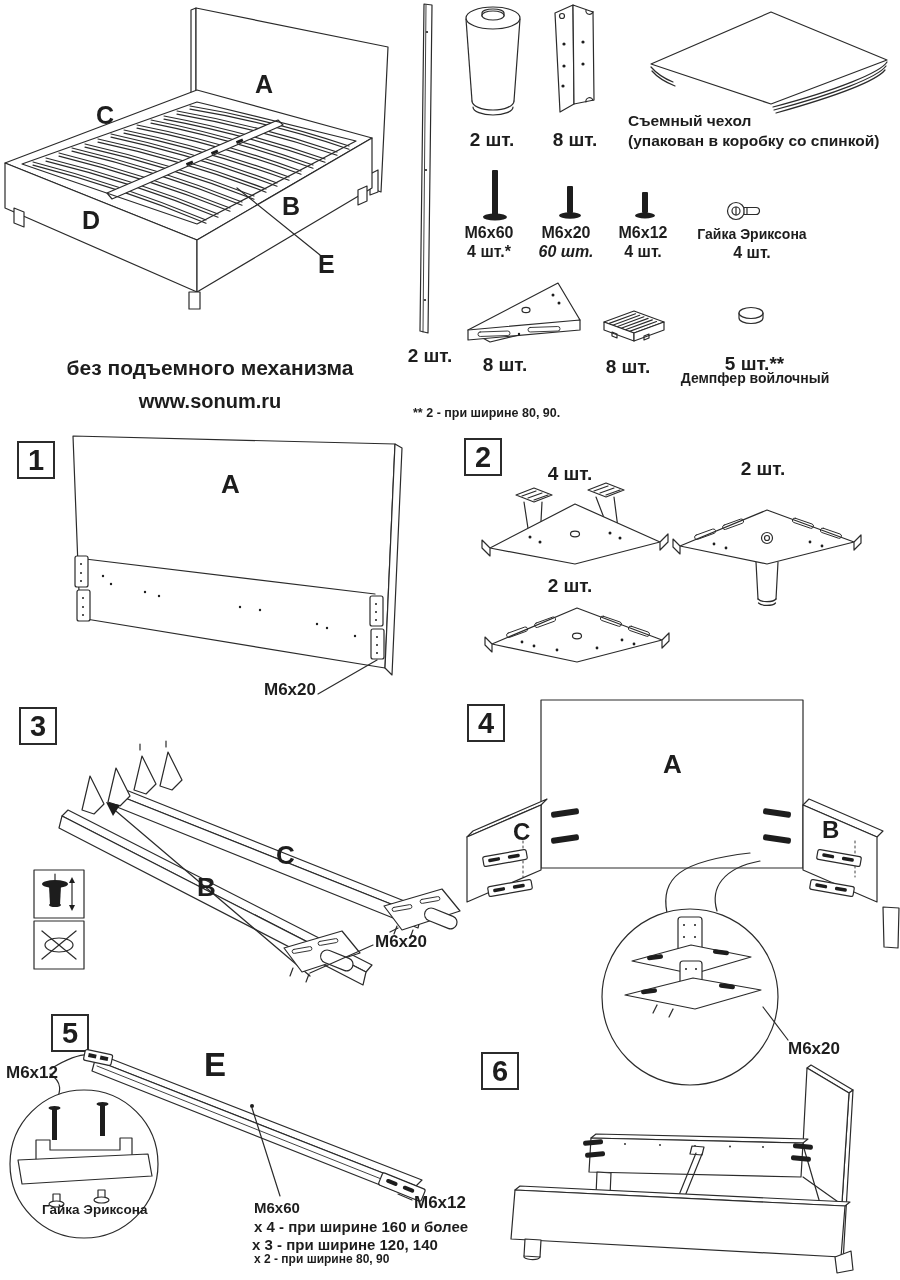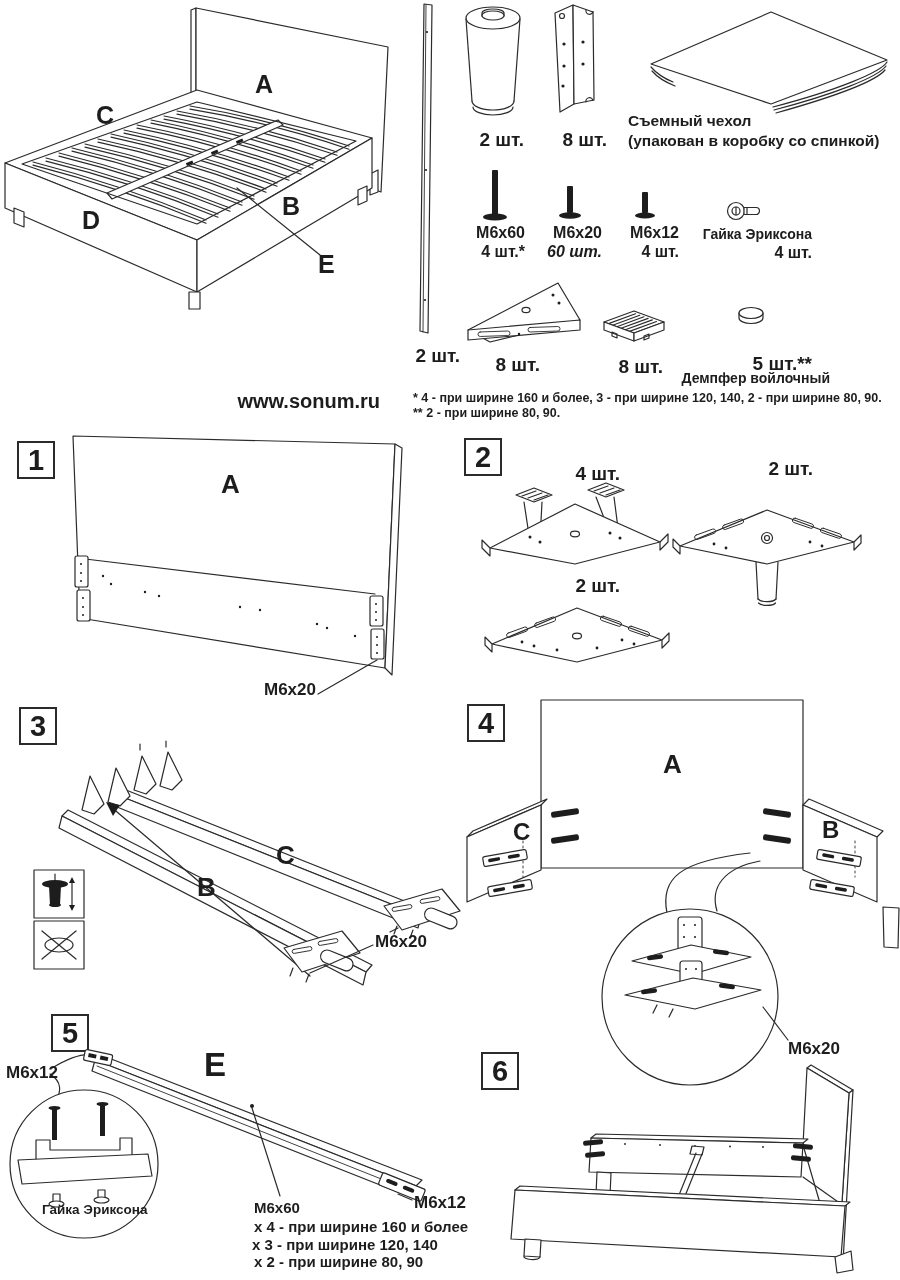--- a/index.html
+++ b/index.html
@@ -1,19 +1,19 @@
 <!DOCTYPE html>
 <html><head>
 <meta charset="utf-8">
 <style>
   html,body{margin:0;padding:0;background:#fff;}
   .page{position:relative;width:900px;height:1280px;background:#fff;overflow:hidden;
         font-family:"Liberation Sans",sans-serif;color:#1d1d1d;}
   .lbl{position:absolute;font-weight:bold;color:#1d1d1d;white-space:nowrap;line-height:1.15;}
-  .c{text-align:right;}
+  .c{text-align:center;}
   .box{position:absolute;width:34px;height:34px;border:2.5px solid #2b2b2b;background:#fff;
        font-size:29px;font-weight:bold;display:flex;align-items:center;justify-content:center;}
   svg{position:absolute;overflow:visible;}
   .ln{fill:none;stroke:#2b2b2b;stroke-width:1.2;stroke-linejoin:round;stroke-linecap:round;}
   .fw{fill:#fff;stroke:#2b2b2b;stroke-width:1.2;stroke-linejoin:round;}
   .fd{fill:#1d1d1d;stroke:none;}
   .thin{stroke-width:0.9;}
 </style>
 </head>
 <body>
@@ -64,20 +64,21 @@
     <polygon class="fw" points="189,292 200,292 200,309 189,309"></polygon>
     <polygon class="fw" points="358,190 367,186 367,201 358,205"></polygon>
     <line class="ln" x1="237" y1="188" x2="320" y2="255"></line>
   </svg>
   <div class="lbl" style="left:255px;top:70px;font-size:25px;">A</div>
   <div class="lbl" style="left:96px;top:101px;font-size:25px;">C</div>
   <div class="lbl" style="left:282px;top:192px;font-size:25px;">B</div>
   <div class="lbl" style="left:82px;top:206px;font-size:25px;">D</div>
   <div class="lbl" style="left:318px;top:250px;font-size:25px;">E</div>
 
+  <div class="lbl c" style="left:40px;top:356px;width:340px;font-size:21px;">без подъемного механизма</div>
   <div class="lbl c" style="left:40px;top:390px;width:340px;font-size:20px;">www.sonum.ru</div>
 
   <svg style="left:413px;top:0" width="34" height="340" viewBox="0 0 34 340">
     <polygon class="fw" points="11,4 19,5 15,333 7,331"></polygon>
     <line class="ln thin" x1="13" y1="5" x2="10" y2="332"></line>
     <circle class="fd" cx="14" cy="32" r="1.1"></circle>
       <circle class="fd" cx="13" cy="170" r="1.1"></circle>
       <circle class="fd" cx="12" cy="300" r="1.1"></circle>
   </svg>
   <div class="lbl c" style="left:400px;top:345px;width:60px;font-size:19px;">2 шт.</div>
@@ -178,21 +179,20 @@
   </svg>
   <div class="lbl c" style="left:593px;top:356px;width:70px;font-size:19px;">8 шт.</div>
 
   <svg style="left:736px;top:304px" width="32" height="24" viewBox="0 0 32 24">
     <path class="ln" d="M3,9 l0,5 a12,5.5 0 0 0 24,0 l0,-5"></path>
     <ellipse class="fw" cx="15" cy="9" rx="12" ry="5.5"></ellipse>
   </svg>
   <div class="lbl c" style="left:680px;top:332px;width:150px;font-size:14px;margin-top:38px;">Демпфер войлочный</div>
   <div class="lbl c" style="left:697px;top:353px;width:115px;font-size:19px;">5 шт.**</div>
 
-  <div class="lbl" style="left:413px;top:391px;width:480px;font-size:12.5px;">* 4 - при ширине 160 и более, 3 - при ширине 120, 140, 2 - при ширине 80, 90.</div>
   <div class="lbl" style="left:413px;top:406px;width:480px;font-size:12.5px;">** 2 - при ширине 80, 90.</div>
 
   <div class="box" style="left:17px;top:441px;">
       <span>1</span>
     </div>
   <svg style="left:55px;top:428px" width="352" height="280" viewBox="0 0 352 280">
     <polygon class="fw" points="18,8 340,16 330,240 25,190"></polygon>
     <polygon class="fw" points="340,16 347,20 337,247 330,240"></polygon>
     <line class="ln" x1="22" y1="130" x2="320" y2="166"></line>
     <rect class="fw" x="20" y="128" width="13" height="31" rx="2"></rect>
@@ -467,21 +467,21 @@
       <ellipse class="fw" cx="56.5" cy="160" rx="7.5" ry="3"></ellipse>
     <rect class="fw" x="98" y="146" width="7" height="9"></rect>
       <ellipse class="fw" cx="101.5" cy="156" rx="7.5" ry="3"></ellipse>
   </svg>
   <div class="lbl" style="left:6px;top:1063px;font-size:17px;">M6x12</div>
   <div class="lbl" style="left:204px;top:1046px;font-size:33px;">E</div>
   <div class="lbl" style="left:42px;top:1202px;font-size:13.5px;">Гайка Эриксона</div>
   <div class="lbl" style="left:254px;top:1199px;font-size:15px;">M6x60</div>
   <div class="lbl" style="left:254px;top:1218px;font-size:15px;">x 4 - при ширине 160 и более</div>
   <div class="lbl" style="left:252px;top:1236px;font-size:15px;">x 3 - при ширине 120, 140</div>
-  <div class="lbl" style="left:254px;top:1253px;font-size:15px;">x 2 - при ширине 80, 90</div>
+  <div class="lbl" style="left:254px;top:1253px;font-size:12px;">x 2 - при ширине 80, 90</div>
   <div class="lbl" style="left:414px;top:1193px;font-size:17px;">M6x12</div>
 
   <div class="box" style="left:481px;top:1052px;">
       <span>6</span>
     </div>
   <svg style="left:505px;top:1056px" width="395" height="224" viewBox="0 0 395 224">
     <polygon class="fw" points="302,12 306,9 348,34 344,37"></polygon>
     <polygon class="fw" points="344,37 348,34 338,206 333,209"></polygon>
     <polygon class="fw" points="302,12 344,37 333,209 298,89"></polygon>
     <polygon class="fw" points="86,82 91,78 303,83 298,87"></polygon>

